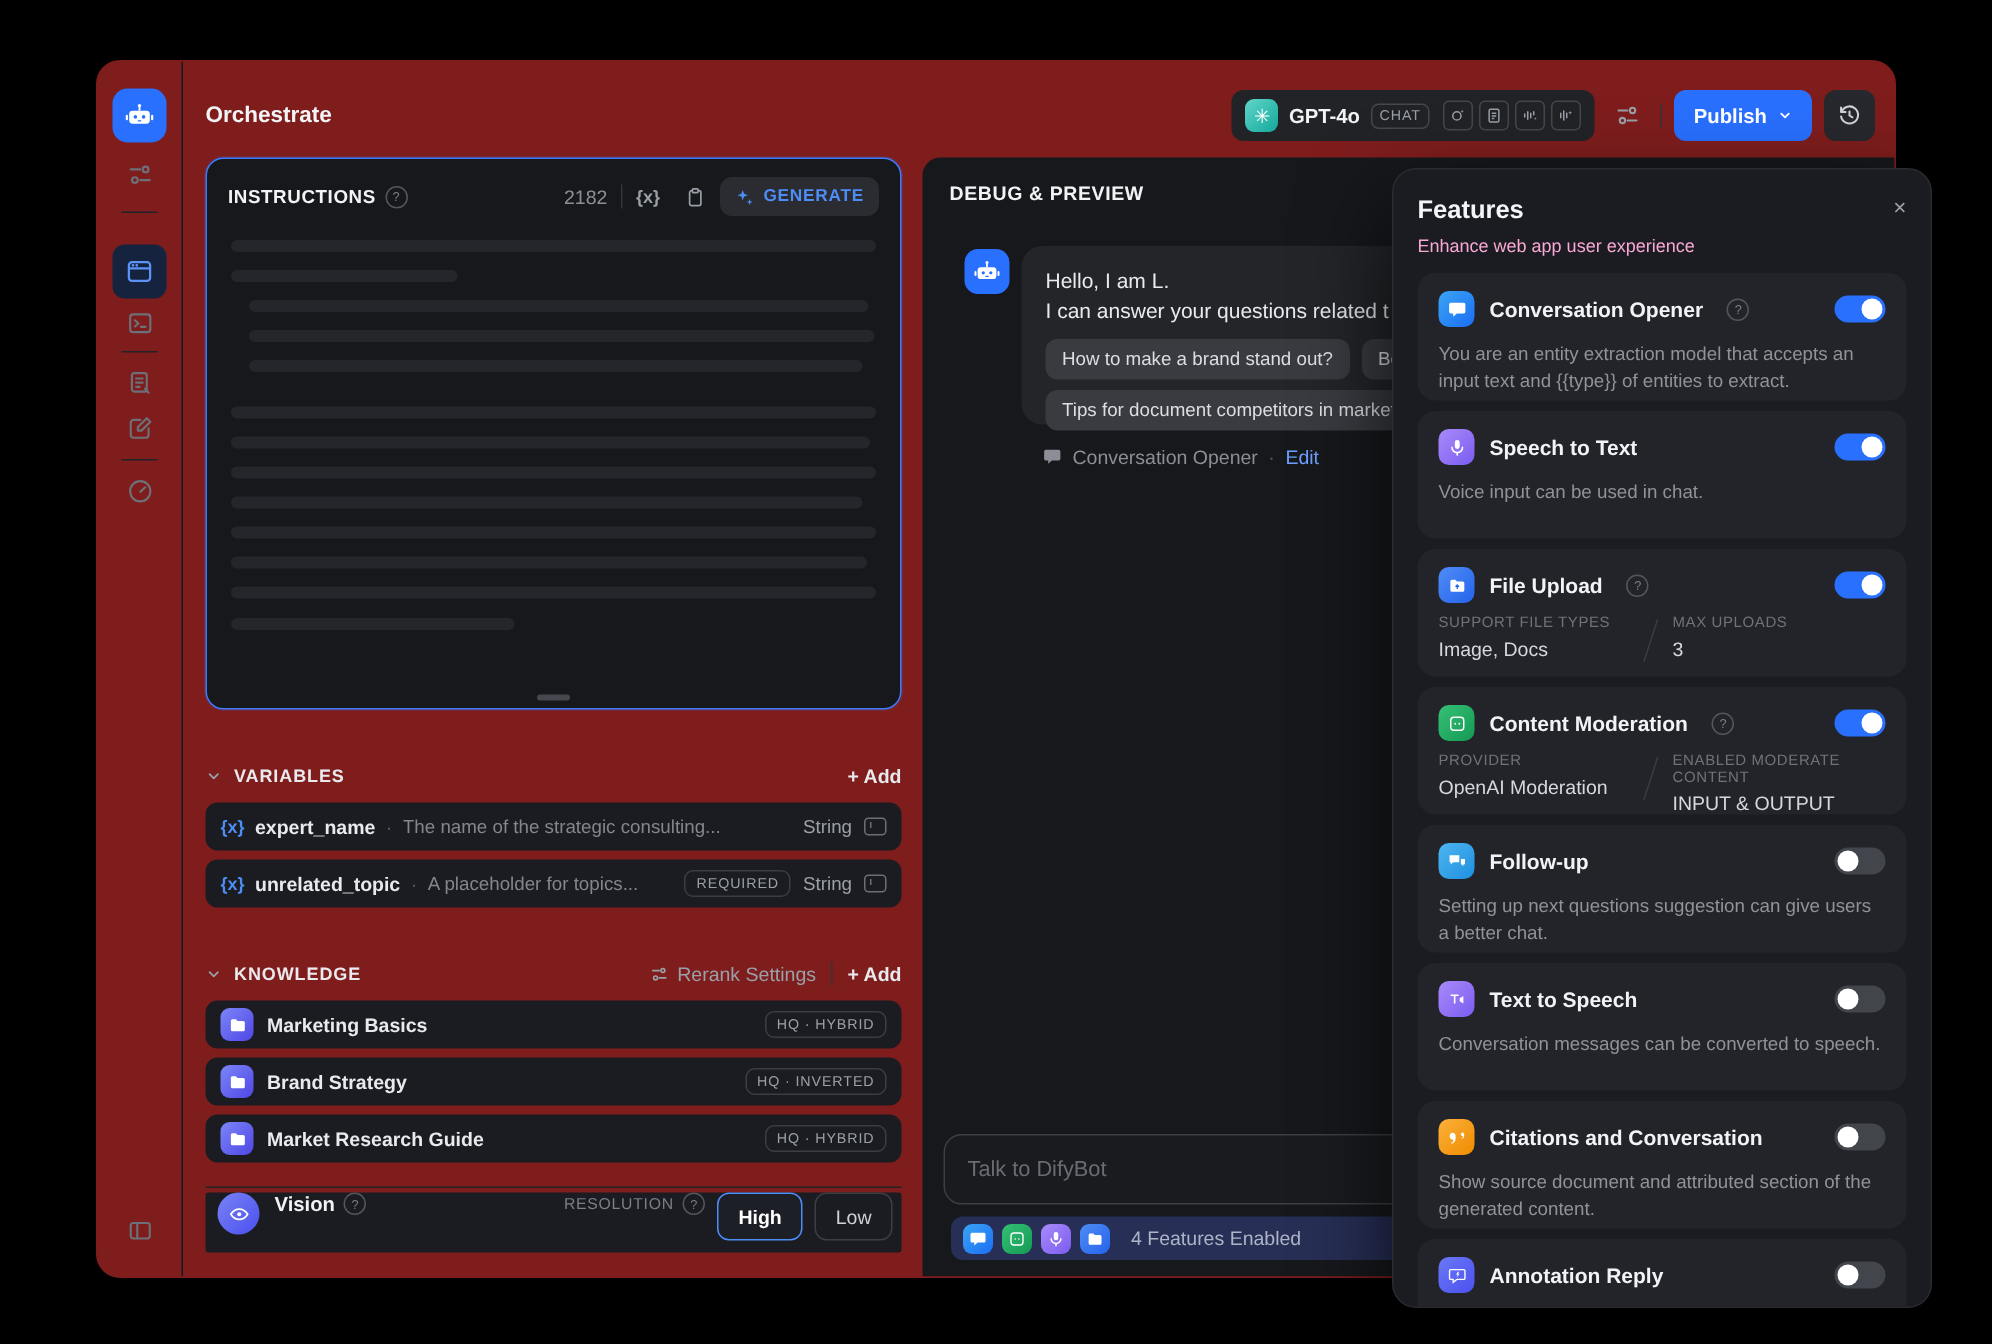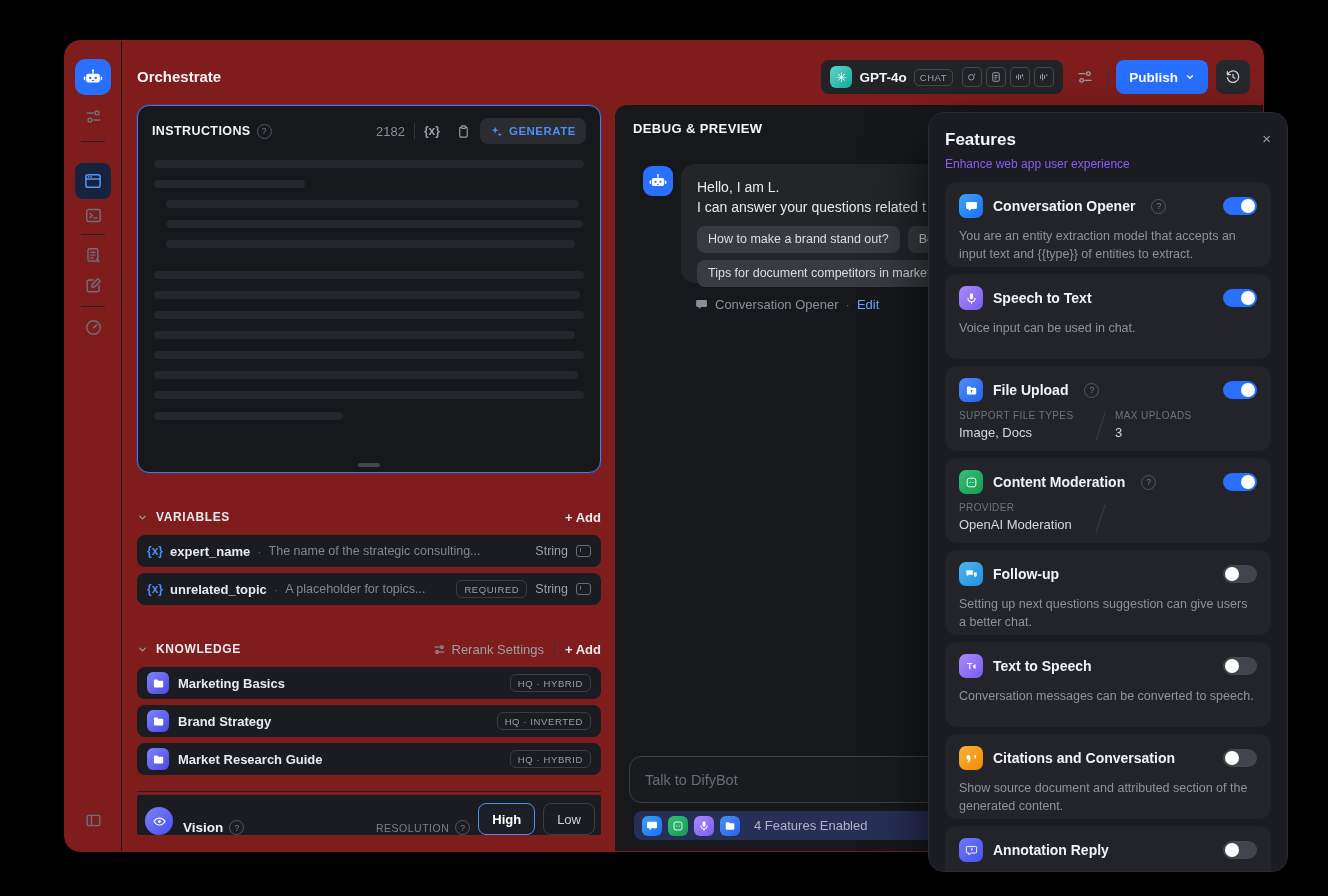--- a/index.html
+++ b/index.html
@@ -64,21 +64,21 @@
   .vdesc{color:#83868e;font-size:12.5px;white-space:nowrap;overflow:hidden;text-overflow:ellipsis;flex:1}
   .vright{margin-left:auto;display:flex;align-items:center;gap:8px;padding-left:8px}
   .vtype{color:#9aa0a8;font-size:12.5px}
   .pill-badge{font-size:9.5px;letter-spacing:.6px;color:#9aa0a8;border:1px solid #3b3d43;border-radius:6px;padding:2.5px 7px;white-space:nowrap}
   .str-ico{width:13px;height:10px;border:1.4px solid #6b6e76;border-radius:3px;position:relative;display:inline-block}
   .str-ico::after{content:"";position:absolute;left:2.5px;top:1.8px;width:1.4px;height:4.4px;background:#6b6e76}
   .kicon{width:22px;height:22px;border-radius:6px;background:linear-gradient(135deg,#7c86f8,#4f46e5);
          display:flex;align-items:center;justify-content:center;margin-right:9px;flex:none}
   .kname{font-weight:600;color:#e8eaed}
   .vis-divider{height:1px;background:#222329;margin-top:16px}
-  .vis-row{margin-top:3px;height:40px;background:#1b1c21;border-radius:2px;display:flex;align-items:flex-end;padding:0 6px 0 8px}
+  .vis-row{margin-top:3px;height:40px;background:#1b1c21;border-radius:2px;display:flex;align-items:flex-start;padding:0 6px 0 8px}
   .vis-tile{width:28px;height:28px;border-radius:50%;background:linear-gradient(135deg,#7a82f6,#4a50ee);
             display:flex;align-items:center;justify-content:center;margin-right:10px}
   .vis-title{font-size:13.5px;font-weight:bold;color:#f2f3f5}
   .res-label{margin-left:auto;font-size:10.5px;letter-spacing:.5px;color:#7c7f87;display:flex;align-items:center}
   .res-btn{height:30px;padding:0 13px;border-radius:8px;border:1px solid #3c3e44;color:#cfd2d8;font-size:13px;
            display:flex;align-items:center;margin-left:8px;cursor:pointer;background:transparent}
   .res-btn.sel{border:1.5px solid #4d8df6;color:#fff;font-weight:bold;background:#1d1f26}
   
   .debug{position:absolute;left:550px;top:64px;right:0;bottom:0;background:#17181c;border-radius:12px 0 0 0}
   .debug-title{position:absolute;left:18px;top:16px;font-size:13px;font-weight:bold;letter-spacing:.4px;color:#f2f3f5}
@@ -99,21 +99,21 @@
   .chat-input::placeholder{color:#696c74}
   .feat-banner{position:absolute;left:19px;right:19px;top:706px;height:29px;background:#272f56;border-radius:8px;
                display:flex;align-items:center;gap:6px;padding:0 8px;cursor:pointer}
   .mini{width:20px;height:20px;border-radius:6px;display:flex;align-items:center;justify-content:center;flex:none}
   .banner-text{margin-left:8px;font-size:13px;color:#aeb4c6}
   
   .features{position:absolute;left:928px;top:112px;width:360px;height:760px;background:#1b1c21;
             border:1px solid #2a2b31;border-radius:16px;box-shadow:0 24px 60px rgba(0,0,0,.75);z-index:20;
             overflow:hidden;box-sizing:border-box}
   .f-title{position:absolute;left:16px;top:17px;font-size:17px;font-weight:bold;color:#f4f5f7}
-  .f-sub{position:absolute;left:16px;top:44px;font-size:12px;color:#8b5cf6}
+  .f-sub{position:absolute;left:16px;top:44px;font-size:12px;color:#f9a8d4}
   .f-close{position:absolute;right:16px;top:18px;color:#9aa0a8;font-size:15px;cursor:pointer;line-height:1}
   .f-cards{position:absolute;left:16px;right:16px;top:69px;display:flex;flex-direction:column;gap:7px}
   .fcard{height:85px;background:#232429;border-radius:12px;padding:12px 14px;box-sizing:border-box;flex:none}
   .fc-row{display:flex;align-items:center;gap:10px}
   .ficon{width:24px;height:24px;border-radius:7px;display:flex;align-items:center;justify-content:center;flex:none}
   .fc-title{font-size:14px;font-weight:bold;color:#f2f3f5}
   .toggle{margin-left:auto;width:34px;height:18px;border-radius:9px;background:#43454c;position:relative;cursor:pointer;flex:none}
   .toggle::after{content:"";position:absolute;width:14px;height:14px;border-radius:50%;background:#fff;top:2px;left:2px}
   .toggle.on{background:#2970ff}
   .toggle.on::after{left:18px}
@@ -552,20 +552,24 @@
         <span class="fc-title">Content Moderation</span>
         <span class="help">?</span>
         <span class="toggle on"></span>
       </div>
       <div class="fc-meta">
         <div class="meta-col c1">
           <div class="meta-label">PROVIDER</div>
           <div class="meta-value">OpenAI Moderation</div>
         </div>
         <div class="slash"></div>
+        <div class="meta-col">
+          <div class="meta-label">ENABLED MODERATE CONTENT</div>
+          <div class="meta-value">INPUT &amp; OUTPUT</div>
+        </div>
       </div>
     </div>
 
     <div class="fcard">
       <div class="fc-row">
         <span class="ficon c-follow">
           <svg width="13" height="13" viewBox="0 0 24 24" fill="#fff">
               <path d="M2.5 4h12v8.5H7l-3 2.8v-2.8H2.5z"></path>
               <path d="M16.5 8.5h5V15h-1.8v2.3L16.9 15h-.4z"></path>
             </svg>

